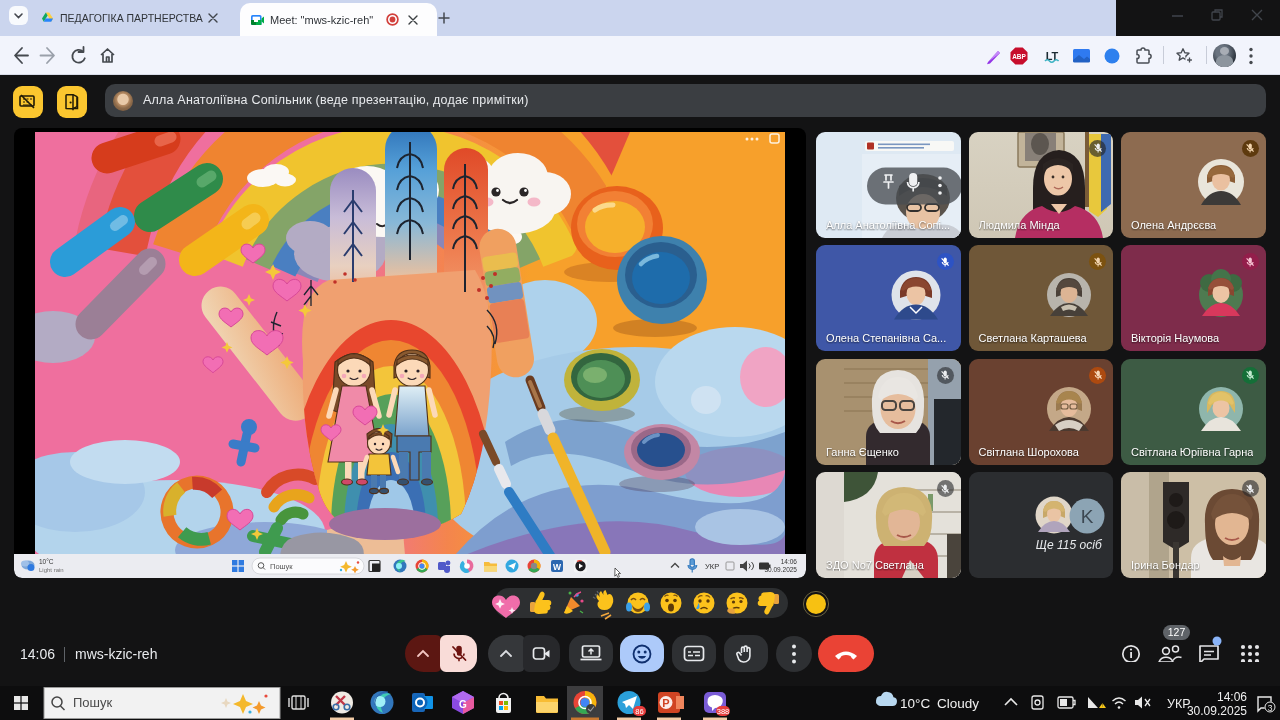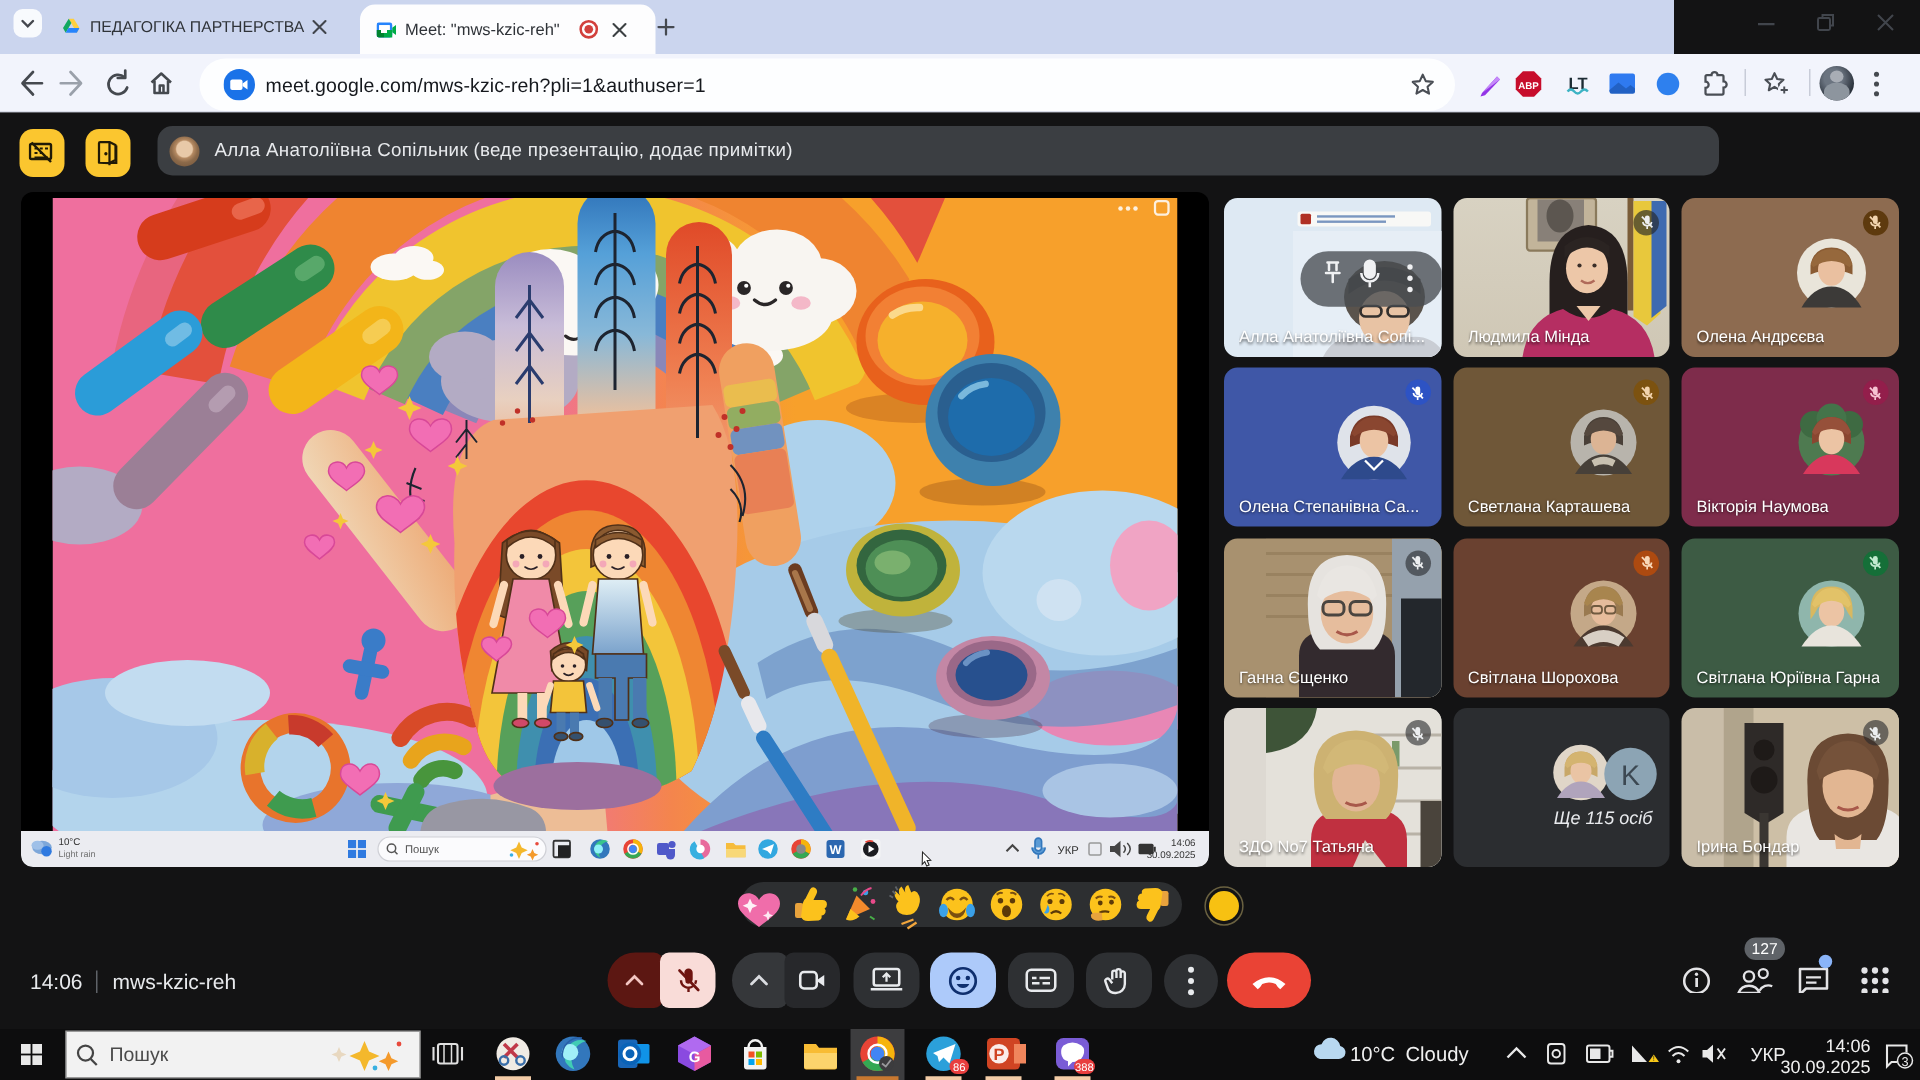--- a/index.html
+++ b/index.html
@@ -8,21 +8,21 @@
   
   #tabbar { position:absolute; top:0; left:0; width:1116px; height:36px; background:#cbd5ee; }
   #tsearch { position:absolute; left:9px; top:6px; width:19px; height:19px; background:#f8fafd; border-radius:6px; }
   .tabtitle { font-size:11.5px; color:#2f3338; white-space:nowrap; overflow:hidden; }
   #activetab { position:absolute; left:240px; top:3px; width:197px; height:33px; background:#fdfdfe; border-radius:10px 10px 0 0; }
   #toolbar { position:absolute; top:36px; left:0; width:1280px; height:39px; background:#f2f4fc; border-bottom:1px solid #d8dce8; }
   #omnibox { position:absolute; left:133px; top:2.5px; width:837px; height:35px; background:#fdfeff; border-radius:18px; }
   
   #meet { position:absolute; top:75px; left:0; width:1280px; height:611px; background:#131314; }
   .ybtn { position:absolute; width:30px; height:32px; top:11px; background:#fbc62f; border-radius:9px; }
-  #banner { position:absolute; left:105px; top:9px; width:1041px; height:33px; background:#3b3e42; border-radius:10px; color:#e8eaed; font-size:12.5px; line-height:33px; }
+  #banner { position:absolute; left:105px; top:9px; width:1161px; height:33px; background:#3b3e42; border-radius:10px; color:#e8eaed; font-size:12.5px; line-height:33px; }
   #share { position:absolute; left:14px; top:128px; width:792px; height:450px; background:#000; border-radius:8px; overflow:hidden; }
   .tile { position:absolute; width:144.5px; height:106px; border-radius:9px; overflow:hidden;padding-left:28px; }
   .tname { position:absolute; left:10px; bottom:7px; font-size:11px; color:#fff; text-shadow:0 1px 2px rgba(0,0,0,.65); white-space:nowrap; max-width:128px; overflow:hidden; }
   .cname { position:absolute; width:100%; text-align:center; bottom:26px; font-size:12px; color:#e8eaed;font-style:italic; }
   .badge { position:absolute; right:7px; top:8px; width:17px; height:17px; border-radius:50%; }
   .badge svg { position:absolute; left:2.5px; top:2.5px; }
   
   #wtb { position:absolute; top:686px; left:0; width:1280px; height:34px; background:#0d0d0e; }
 </style>
 </head>
@@ -71,31 +71,20 @@
   </svg>
 </div>
 <div id="toolbar">
   <svg width="130" height="39" style="position:absolute;left:0;top:0">
     <path d="M22 12 l-7 7.5 7 7.5 M15.2 19.5 H28" stroke="#45494f" stroke-width="1.8" fill="none" stroke-linecap="round" stroke-linejoin="round"></path>
     <path d="M47 12 l7 7.5 -7 7.5 M40.5 19.5 H53.6" stroke="#9aa0aa" stroke-width="1.8" fill="none" stroke-linecap="round" stroke-linejoin="round"></path>
     <path d="M83 15.5 a6.4 6.4 0 1 0 1.8 6.8" stroke="#45494f" stroke-width="1.8" fill="none" stroke-linecap="round"></path>
     <path d="M83.5 11 v5 h-5" stroke="#45494f" stroke-width="1.8" fill="none" stroke-linecap="round" stroke-linejoin="round"></path>
     <path d="M101 19 l6.5-6 6.5 6 M103 18 v8 h9 v-8 M106.5 26 v-5 h2.5 v5" stroke="#45494f" stroke-width="1.7" fill="none" stroke-linejoin="round"></path>
   </svg>
-  <div id="omnibox">
-    <svg width="21" height="21" style="position:absolute;left:16px;top:7px">
-        <circle cx="10.5" cy="10.5" r="10.5" fill="#1a72e8"></circle>
-        <rect x="4.5" y="7" width="8.2" height="7" rx="1.4" fill="#fff"></rect>
-        <path d="M12.7 9.6 L16 7.3 v6.4 L12.7 11.4 Z" fill="#fff"></path>
-      </svg>
-    <span style="position:absolute;left:44px;top:10px;font-size:13px;color:#15181d;letter-spacing:.1px">meet.google.com/mws-kzic-reh?pli=1&amp;authuser=1</span>
-    <svg width="17" height="17" style="position:absolute;right:13px;top:9px">
-        <path d="M8.5 1.8l2 4.3 4.7.5-3.5 3.2 1 4.6-4.2-2.4-4.2 2.4 1-4.6L1.8 6.6l4.7-.5z" fill="none" stroke="#4a4e55" stroke-width="1.4" stroke-linejoin="round"></path>
-      </svg>
-  </div>
   <svg width="18" height="18" style="position:absolute;left:985px;top:11px">
       <path d="M3 15 L13 4 l2 2 L5 16.5 l-3 .8 Z" fill="#9334e6"></path>
       <path d="M3 15 L13 4 l2 2" fill="#c58af9"></path>
     </svg>
   <svg width="18" height="18" style="position:absolute;left:1010px;top:11px">
       <polygon points="5.3,0.5 12.7,0.5 17.5,5.3 17.5,12.7 12.7,17.5 5.3,17.5 0.5,12.7 0.5,5.3" fill="#c70d2c"></polygon>
       <text x="9" y="12" font-size="6.5" fill="#fff" text-anchor="middle" font-weight="bold">ABP</text>
     </svg>
   <svg width="18" height="18" style="position:absolute;left:1043px;top:11px">
       <text x="9" y="12.5" font-size="11" fill="#1c2b33" text-anchor="middle" font-weight="bold">LT</text>
@@ -767,21 +756,21 @@
     <path d="M53 63 q7 4 14 0" stroke="#a8584a" stroke-width="2" fill="none"></path>
     <path d="M66 88 l14 18 h-22 Z" fill="#d8d0c4"></path>
   </svg>
   <div class="badge" style="background:rgba(38,40,43,.6)">
       <svg width="12" height="12">
         <path d="M4.6 3.2 a1.6 1.6 0 0 1 3.2 0 v2.6 a1.6 1.6 0 0 1 -3.2 0 Z" fill="#eceef0"></path>
         <path d="M3.2 6 a3 3 0 0 0 5.9 0 M6.1 9 v1.6" stroke="#eceef0" stroke-width="1.1" fill="none"></path>
         <path d="M2.6 2.4 l7 7.2" stroke="#eceef0" stroke-width="1.2"></path>
       </svg>
     </div>
-  <div class="tname">ЗДО No7 Татьяна</div>
+  <div class="tname">ЗДО No7 Светлана</div>
 </div>
 
 <div class="tile" style="left:968.5px;top:472px;background:#2b2d30">
   <svg width="144.5" height="106">
     <circle cx="57" cy="43" r="18.5" fill="#e0d6c8"></circle>
     <path d="M46 40 q1 -11 11 -11 q10 0 11 11 l0 6 q-11 -6 -22 0 Z" fill="#c8a868"></path>
     <ellipse cx="57" cy="42" rx="7" ry="8.5" fill="#eac4a4"></ellipse>
     <path d="M46 38 q3 -9 11 -9 q8 0 11 9 l-2 2 q-9 -7 -18 0 Z" fill="#d4b470"></path>
     <path d="M41 60 q7 -11 16 -11 q9 0 16 11 Z" fill="#b0a4bc"></path>
     <circle cx="90" cy="44" r="17.5" fill="#8ca4b4"></circle>

